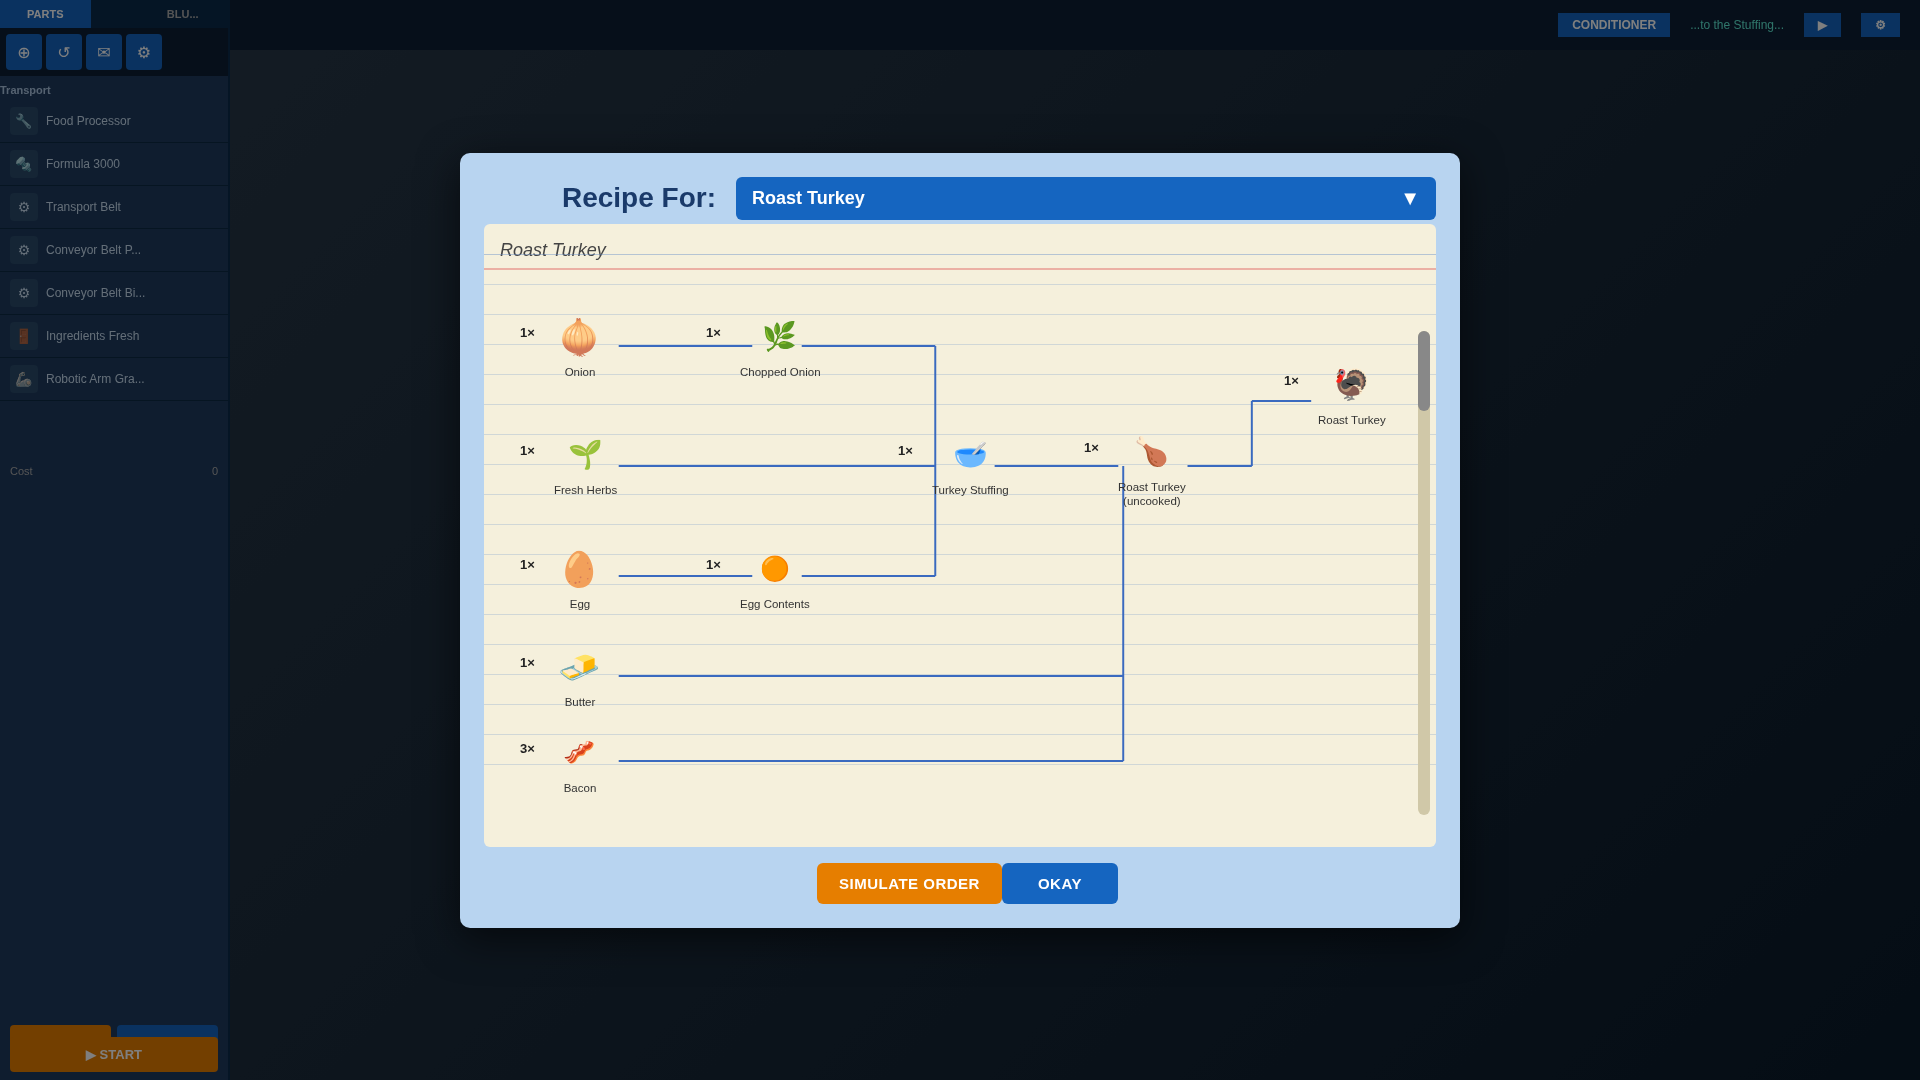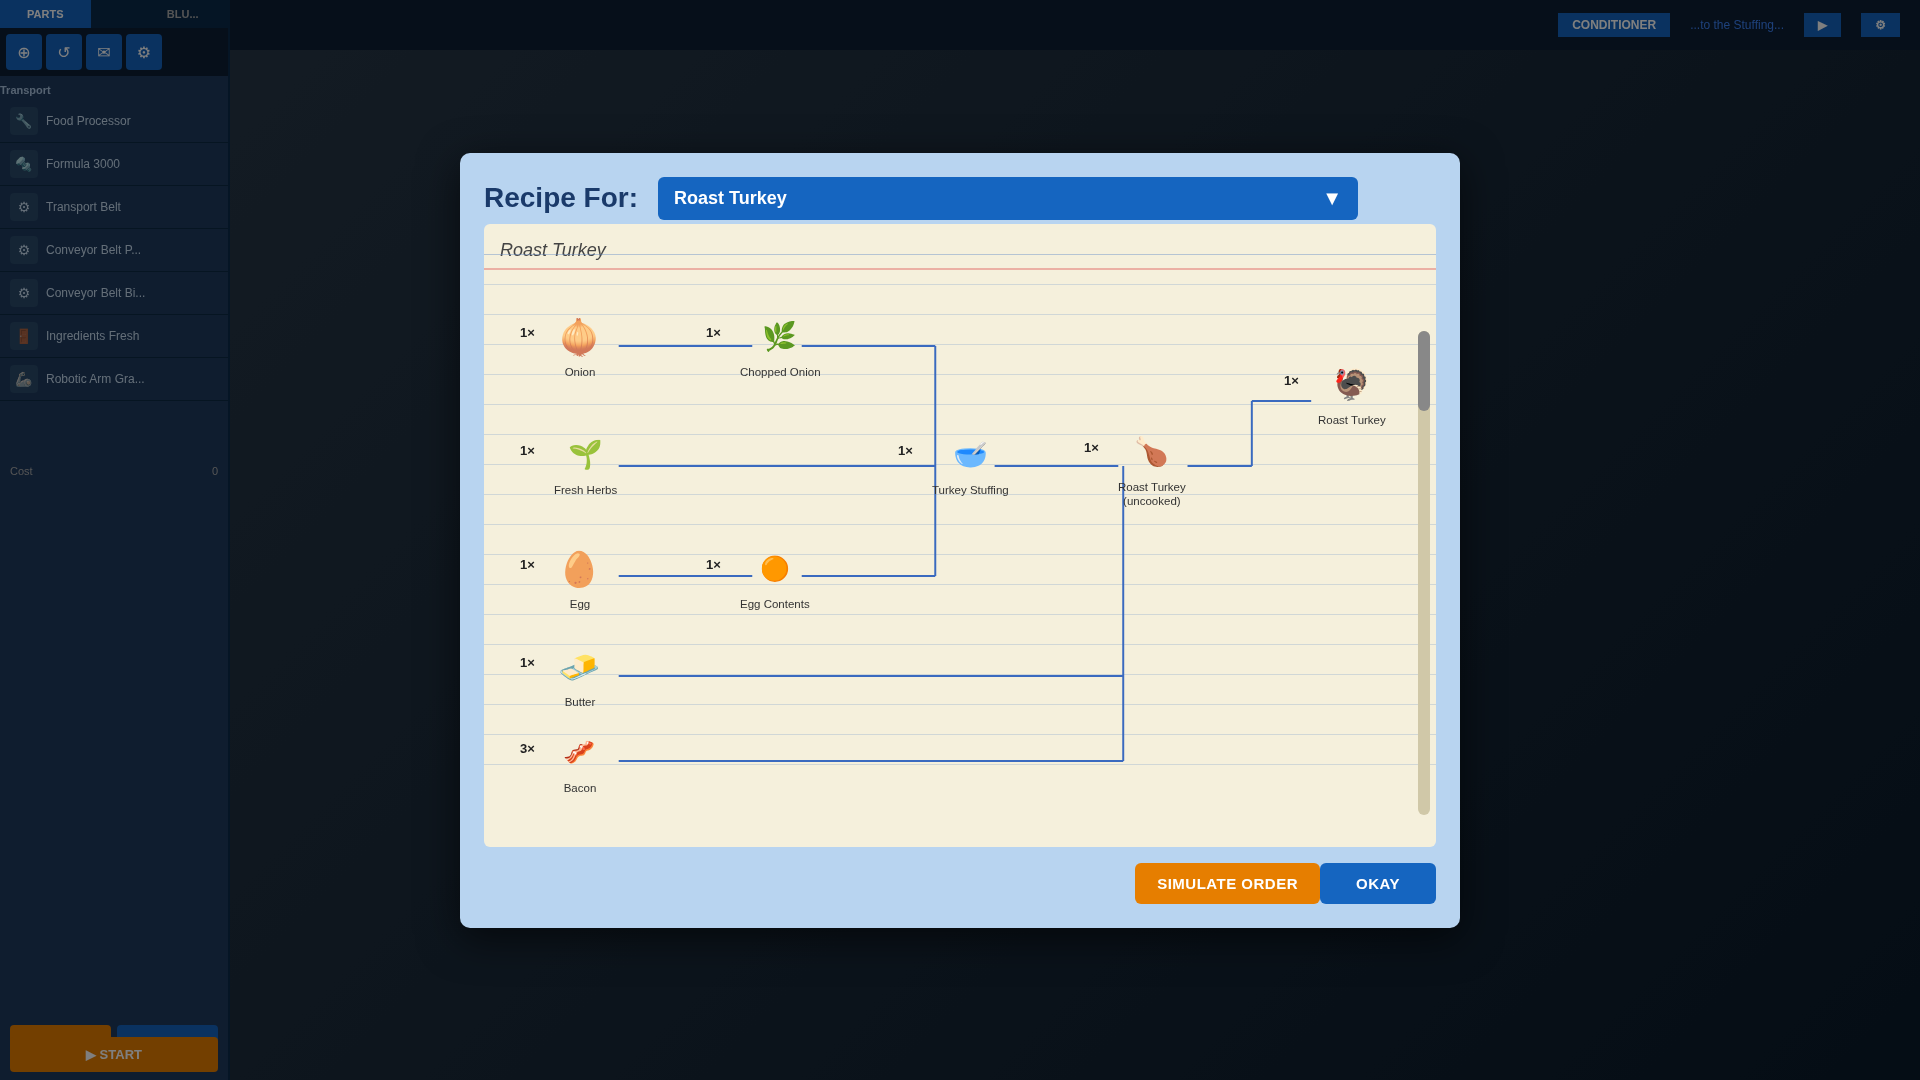--- a/index.html
+++ b/index.html
@@ -189,20 +189,21 @@
       padding: 24px;
       position: relative;
       box-shadow: 0 10px 40px rgba(0,0,0,0.6);
     }
 
     .modal-header {
       display: flex;
       align-items: center;
       gap: 20px;
       margin-bottom: 4px;
+      justify-content: flex-end;
     }
 
     .modal-title {
       font-size: 28px;
       font-weight: bold;
       color: #1a3a6a;
     }
 
     .recipe-dropdown {
       flex: 1;
@@ -313,21 +314,21 @@
       top: 0;
       left: 0;
       width: 100%;
       height: 100%;
       pointer-events: none;
     }
 
     
     .modal-footer {
       display: flex;
-      justify-content: flex-end;
+      justify-content: center;
       align-items: center;
       margin-top: 16px;
       padding-left: 15px;
     }
 
     .btn-simulate {
       background: #e67e00;
       color: white;
       font-weight: bold;
       font-size: 15px;
@@ -428,21 +429,21 @@
     <button class="btn-orange">LOAD</button>
     <button class="btn-blue">SAVE</button>
   </div>
   <div style="position:absolute; bottom:0; left:10px; right:10px; padding-bottom:8px; margin-top:4px;">
     <button class="btn-orange" style="width:100%; margin-top:50px;">▶ START</button>
   </div>
 </div>
 
 <div class="top-bar">
   <div class="top-bar-btn">CONDITIONER</div>
-  <div style="color:#3b82f6; font-size:12px;">...to the Stuffing...</div>
+  <div style="color:#5eead4; font-size:12px;">...to the Stuffing...</div>
   <div class="top-bar-btn">▶</div>
   <div class="top-bar-btn">⚙</div>
 </div>
 
 <div class="modal-overlay">
   <div class="modal">
 
     <div class="modal-header">
       <span class="modal-title">Recipe For:</span>
       <div class="recipe-dropdown">

